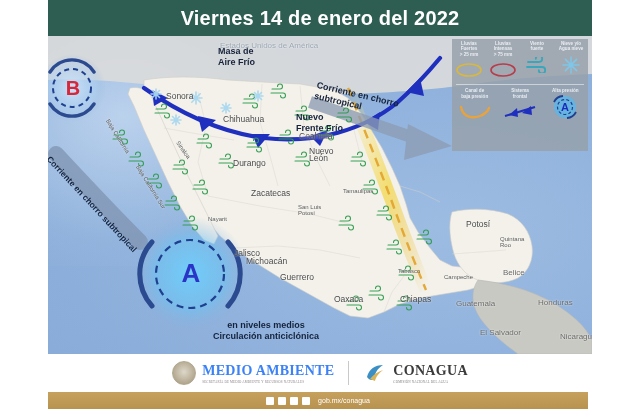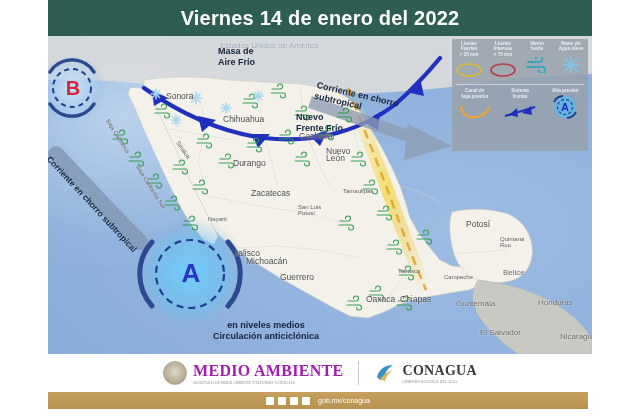--- a/index.html
+++ b/index.html
@@ -53,21 +53,21 @@
   .legend-div{height:1px;background:rgba(255,255,255,.5);margin:1px 4px;}
 
   
   .footer{position:absolute;left:48px;top:354px;width:544px;height:38px;background:#ffffff;
           display:flex;align-items:center;justify-content:center;gap:14px;}
   .brand-left{display:flex;align-items:center;gap:6px;}
   .seal{width:22px;height:22px;border-radius:50%;
         background:radial-gradient(circle at 50% 45%,#e7e2d7 0%,#c9c0ad 55%,#8d8showing 100%);
         background:radial-gradient(circle at 50% 45%,#ded8c9 0%,#b9ae97 60%,#9b8f77 100%);
         border:1px solid #b3a88f;}
-  .ma-name{color:#a21caf;font-size:16px;font-weight:bold;letter-spacing:.3px;
+  .ma-name{color:#3b82f6;font-size:14px;font-weight:bold;letter-spacing:.3px;
            font-family:"Liberation Serif","DejaVu Serif",serif;}
   .ma-sub{color:#8a7f86;font-size:3.2px;letter-spacing:.2px;margin-top:1px;
           font-family:"Liberation Serif","DejaVu Serif",serif;}
   .vdiv{width:1px;height:24px;background:#c9c9c9;}
   .cg-name{color:#3b3b3b;font-size:14px;font-weight:bold;letter-spacing:.3px;
            font-family:"Liberation Serif","DejaVu Serif",serif;}
   .cg-sub{color:#7d7d7d;font-size:3.2px;letter-spacing:.2px;margin-top:1px;
           font-family:"Liberation Serif","DejaVu Serif",serif;}
 
   .goldbar{position:absolute;left:48px;top:392px;width:540px;height:17px;
@@ -351,28 +351,28 @@
     <div class="lbl country" style="left:408px;top:263px;">Guatemala</div>
     <div class="lbl country" style="left:490px;top:262px;">Honduras</div>
     <div class="lbl country" style="left:432px;top:292px;">El Salvador</div>
     <div class="lbl country" style="left:512px;top:296px;">Nicaragua</div>
 
     <div class="lbl big" style="left:118px;top:55px;">Sonora</div>
     <div class="lbl big" style="left:175px;top:78px;">Chihuahua</div>
     <div class="lbl big" style="left:243px;top:95px;margin-left:8px;">Coahuila</div>
     <div class="lbl big" style="left:185px;top:122px;">Durango</div>
     <div class="lbl big" style="left:203px;top:152px;">Zacatecas</div>
-    <div class="lbl big" style="left:278px;top:112px;width:26px;white-space:normal;line-height:7px;">Nuevo León</div>
+    <div class="lbl big" style="left:261px;top:112px;width:26px;white-space:normal;line-height:7px;">Nuevo León</div>
     <div class="lbl" style="left:295px;top:152px;">Tamaulipas</div>
     <div class="lbl" style="left:250px;top:168px;width:30px;white-space:normal;line-height:6px;">San Luis Potosí</div>
     <div class="lbl" style="left:160px;top:180px;">Nayarit</div>
     <div class="lbl big" style="left:186px;top:212px;">Jalisco</div>
     <div class="lbl big" style="left:198px;top:220px;">Michoacán</div>
     <div class="lbl big" style="left:232px;top:236px;">Guerrero</div>
-    <div class="lbl big" style="left:286px;top:258px;margin-left:32px;">Oaxaca</div>
+    <div class="lbl big" style="left:286px;top:258px;">Oaxaca</div>
     <div class="lbl big" style="left:352px;top:258px;">Chiapas</div>
     <div class="lbl" style="left:350px;top:232px;">Tabasco</div>
     <div class="lbl" style="left:396px;top:238px;">Campeche</div>
     <div class="lbl big" style="left:418px;top:183px;">Potosí</div>
     <div class="lbl" style="left:452px;top:200px;width:26px;white-space:normal;line-height:6px;">Quintana Roo</div>
     <div class="lbl rot" style="left:62px;top:82px;transform:rotate(58deg);">Baja California</div>
     <div class="lbl rot" style="left:92px;top:128px;transform:rotate(58deg);">Baja California Sur</div>
     <div class="lbl rot" style="left:132px;top:104px;transform:rotate(55deg);">Sinaloa</div>
 
     <div class="legend">

